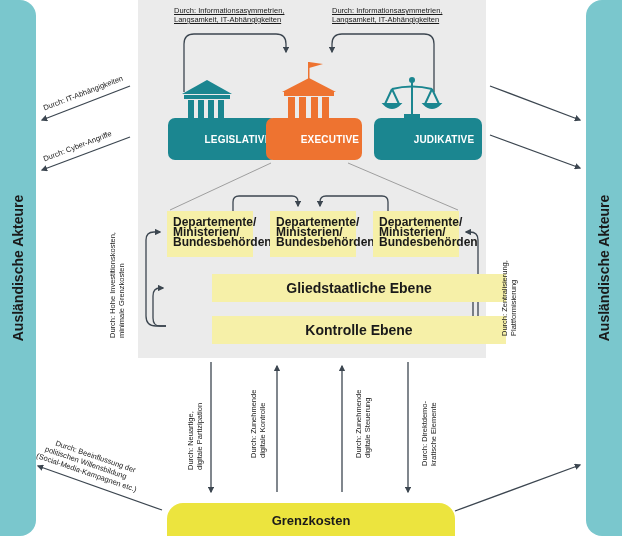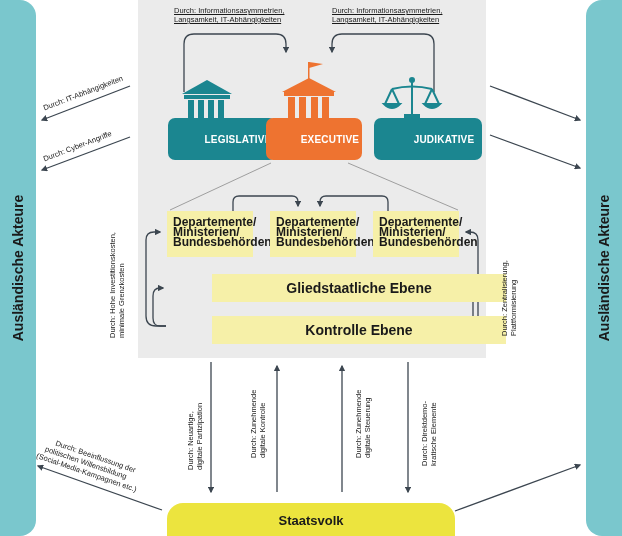--- a/index.html
+++ b/index.html
@@ -144,21 +144,21 @@
 </div>
 
 <div class="level" style="top:274px;">
   <span>Gliedstaatliche Ebene</span>
 </div>
 <div class="level" style="top:316px;">
   <span>Kontrolle Ebene</span>
 </div>
 
 <div id="staatsvolk">
-  <span>Staatsvolk</span>
+  <span>Grenzkosten</span>
 </div>
 
 <div class="rtext small" style="left:42px;top:104px;transform:rotate(-21deg);">Durch: IT-Abhängigkeiten</div>
 <div class="rtext small" style="left:42px;top:155px;transform:rotate(-21deg);">Durch: Cyber-Angriffe</div>
 <div class="vtext small" style="left:108px;top:338px;">
   <div>Durch: Hohe Investitionskosten,</div>
   <div>minimale Grenzkosten</div>
 </div>
 <div class="rtext small" style="left:44px;top:434px;transform:rotate(19deg);font-weight:normal;">
   <div style="padding-left:14px;">Durch: Beeinflussung der</div>

